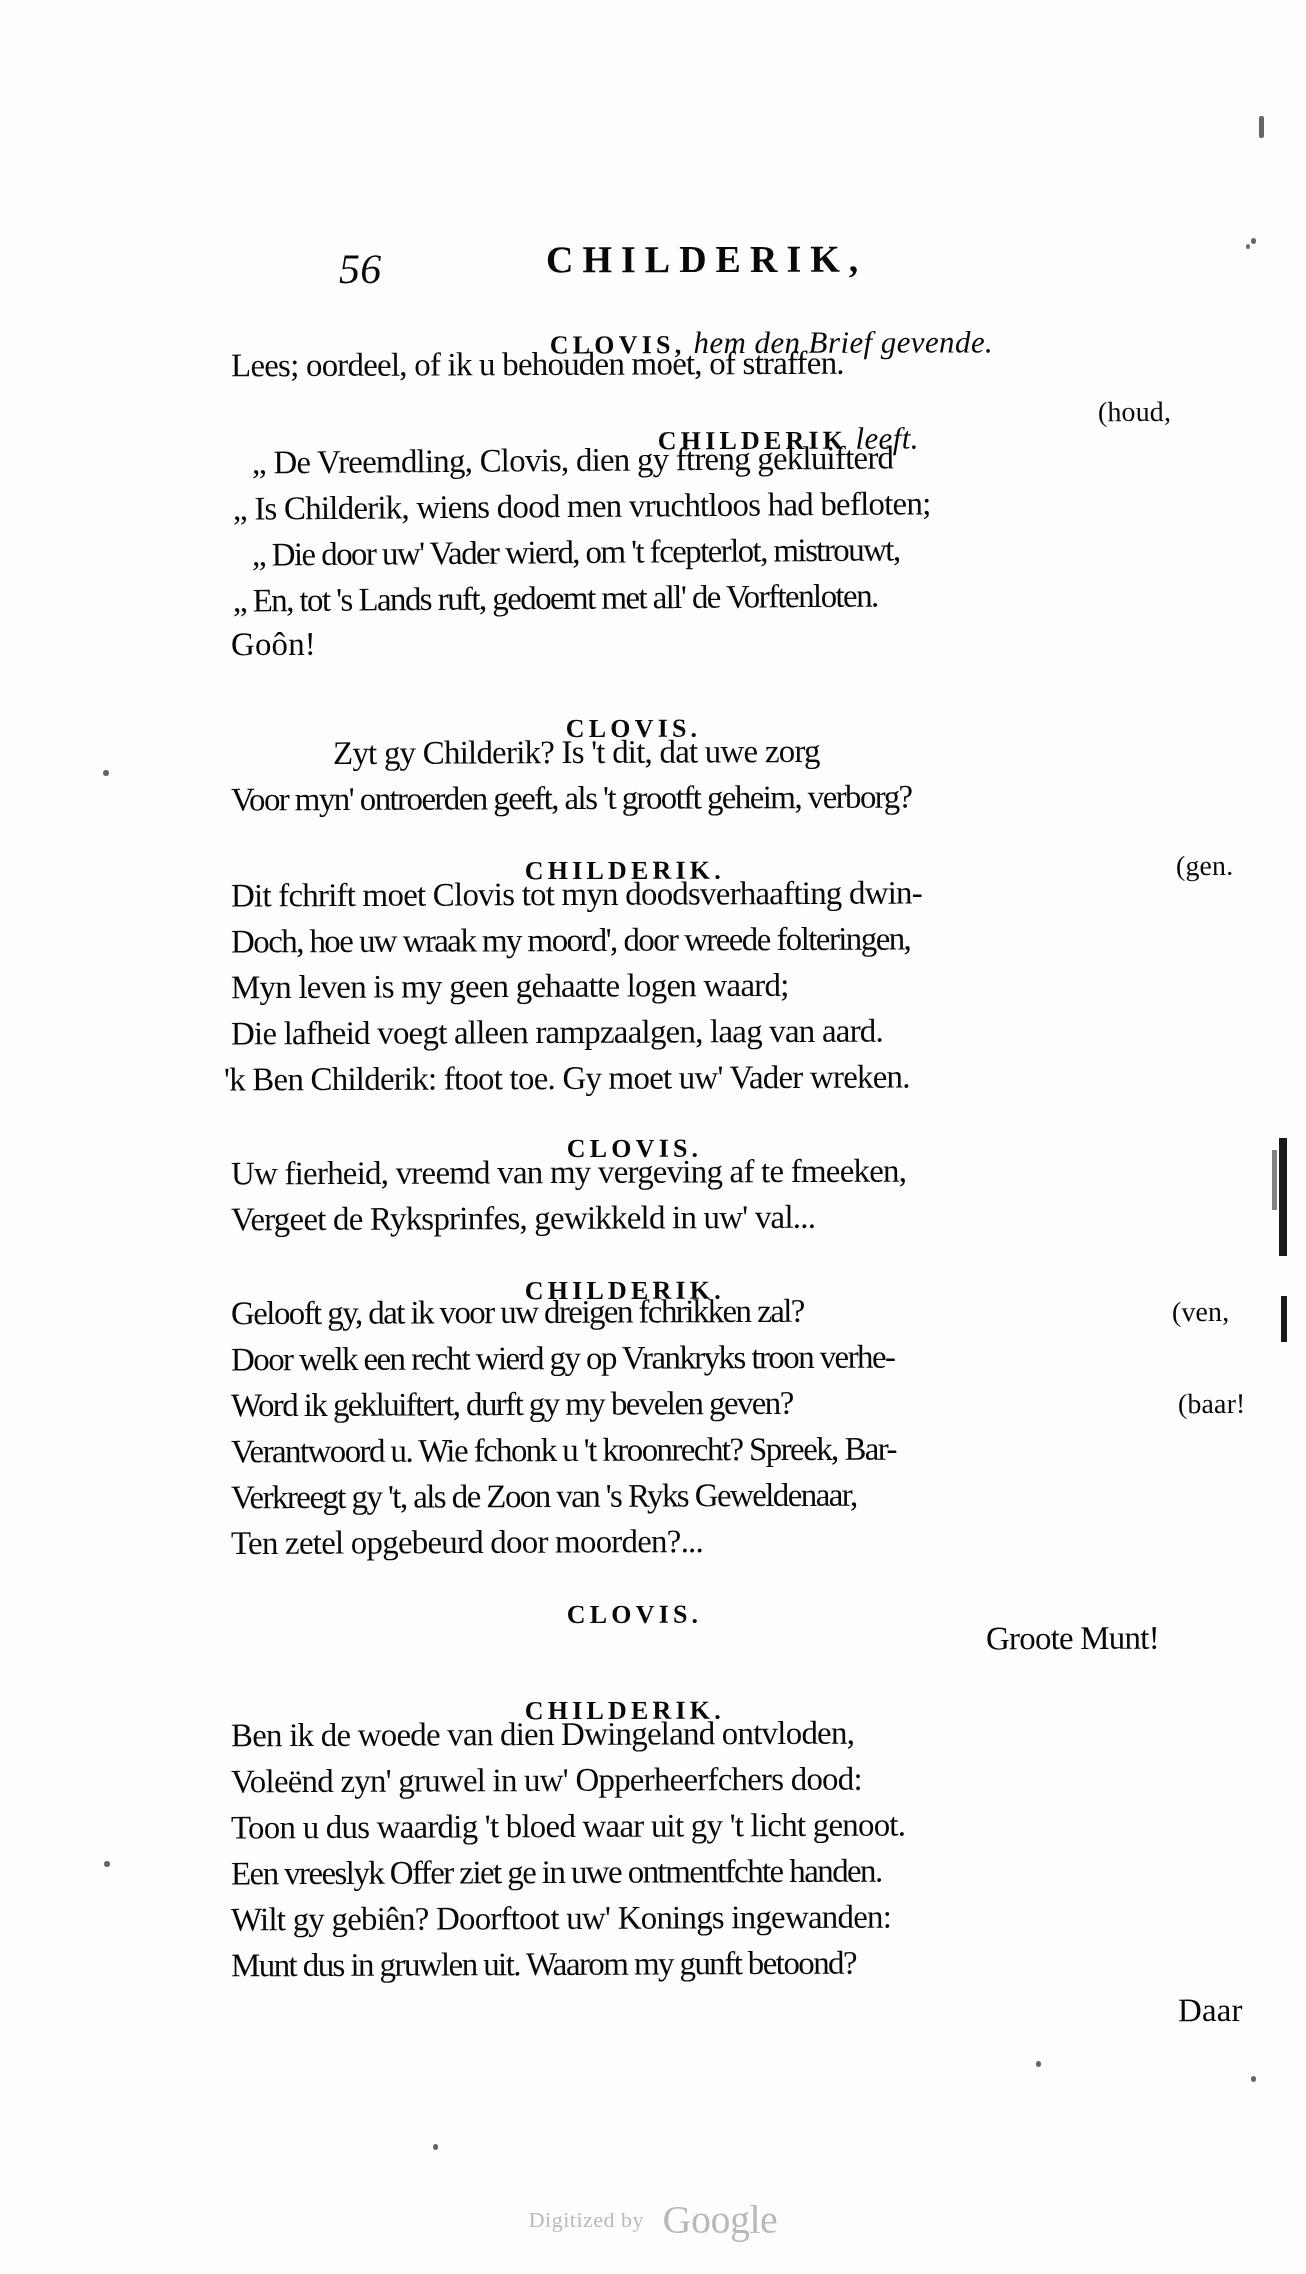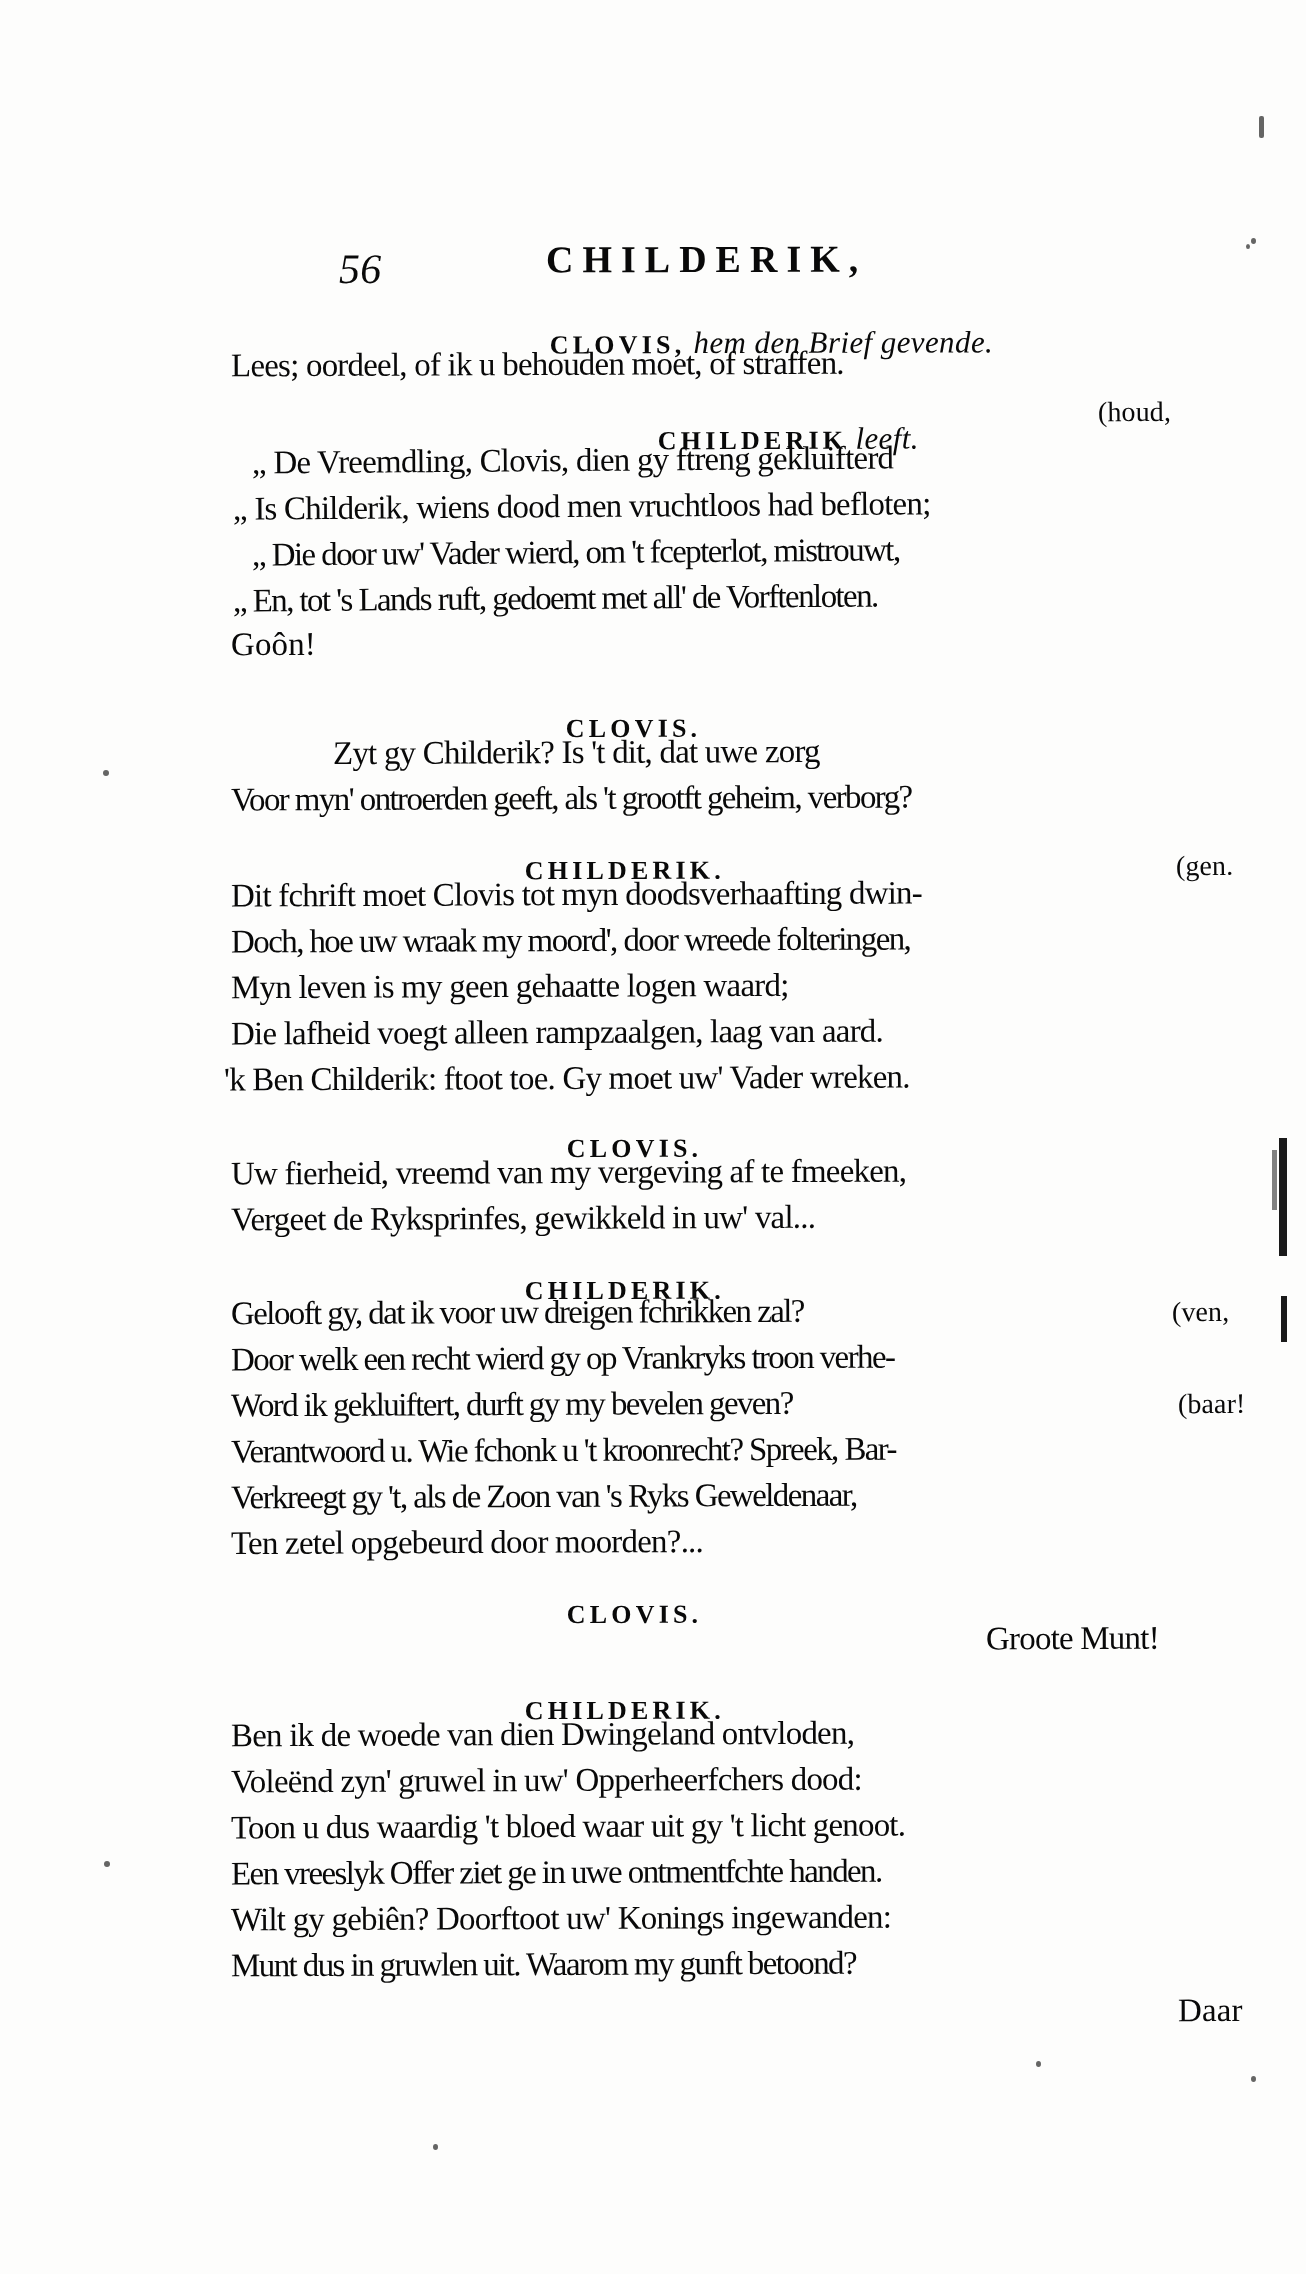--- a/index.html
+++ b/index.html
@@ -217,14 +217,19 @@
     <div class="line verse tight skew-a" style="left:231px;top:1718px;">Ben ik de woede van dien Dwingeland ontvloden,</div>
     <div class="line verse tight skew-a" style="left:231px;top:1764px;">Voleënd zyn' gruwel in uw' Opperheerfchers dood:</div>
     <div class="line verse tight skew-a" style="left:231px;top:1810px;">Toon u dus waardig 't bloed waar uit gy 't licht genoot.</div>
     <div class="line verse tighter skew-a" style="left:231px;top:1856px;">Een vreeslyk Offer ziet ge in uwe ontmentfchte handen.</div>
     <div class="line verse tight skew-a" style="left:231px;top:1902px;">Wilt gy gebiên? Doorftoot uw' Konings ingewanden:</div>
     <div class="line verse tighter skew-a" style="left:231px;top:1948px;">Munt dus in gruwlen uit. Waarom my gunft betoond?</div>
 
     <div class="line catchword skew-a" style="left:1178px;top:1994px;">Daar</div>
   </div>
 
+  <div id="digitized-footer" style="top:2196px;">
+    <span class="dig-label">Digitized by</span><span class="goog">
+      <span>G</span><span>o</span><span>o</span><span>g</span><span>l</span><span>e</span>
+    </span>
+  </div>
 
 </div>
 
 </body></html>

